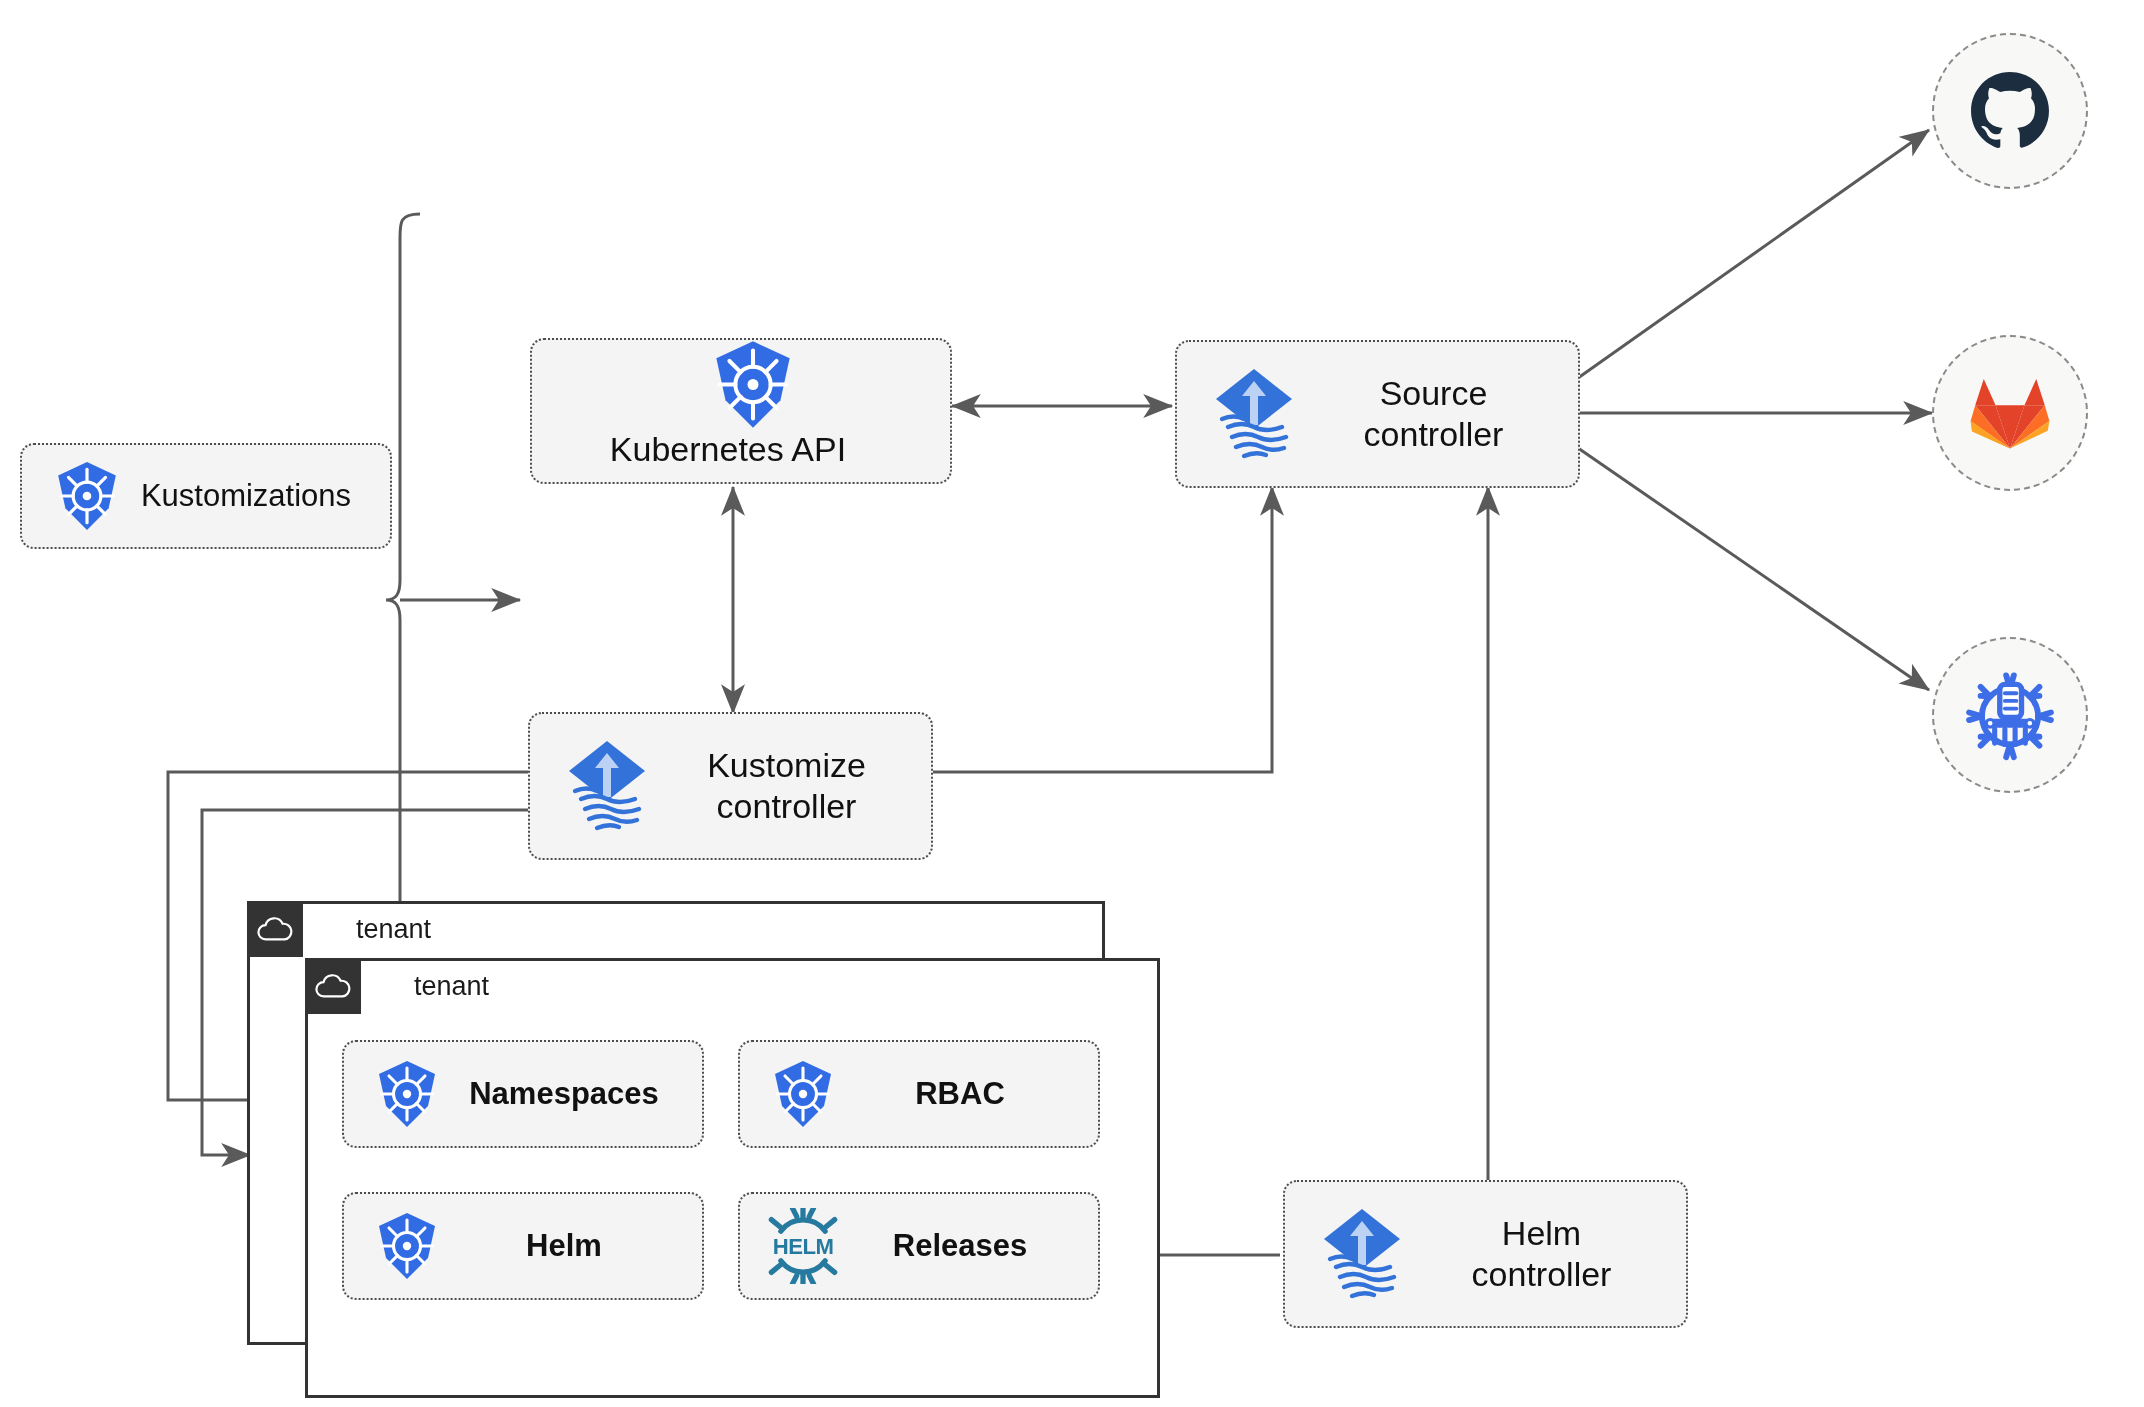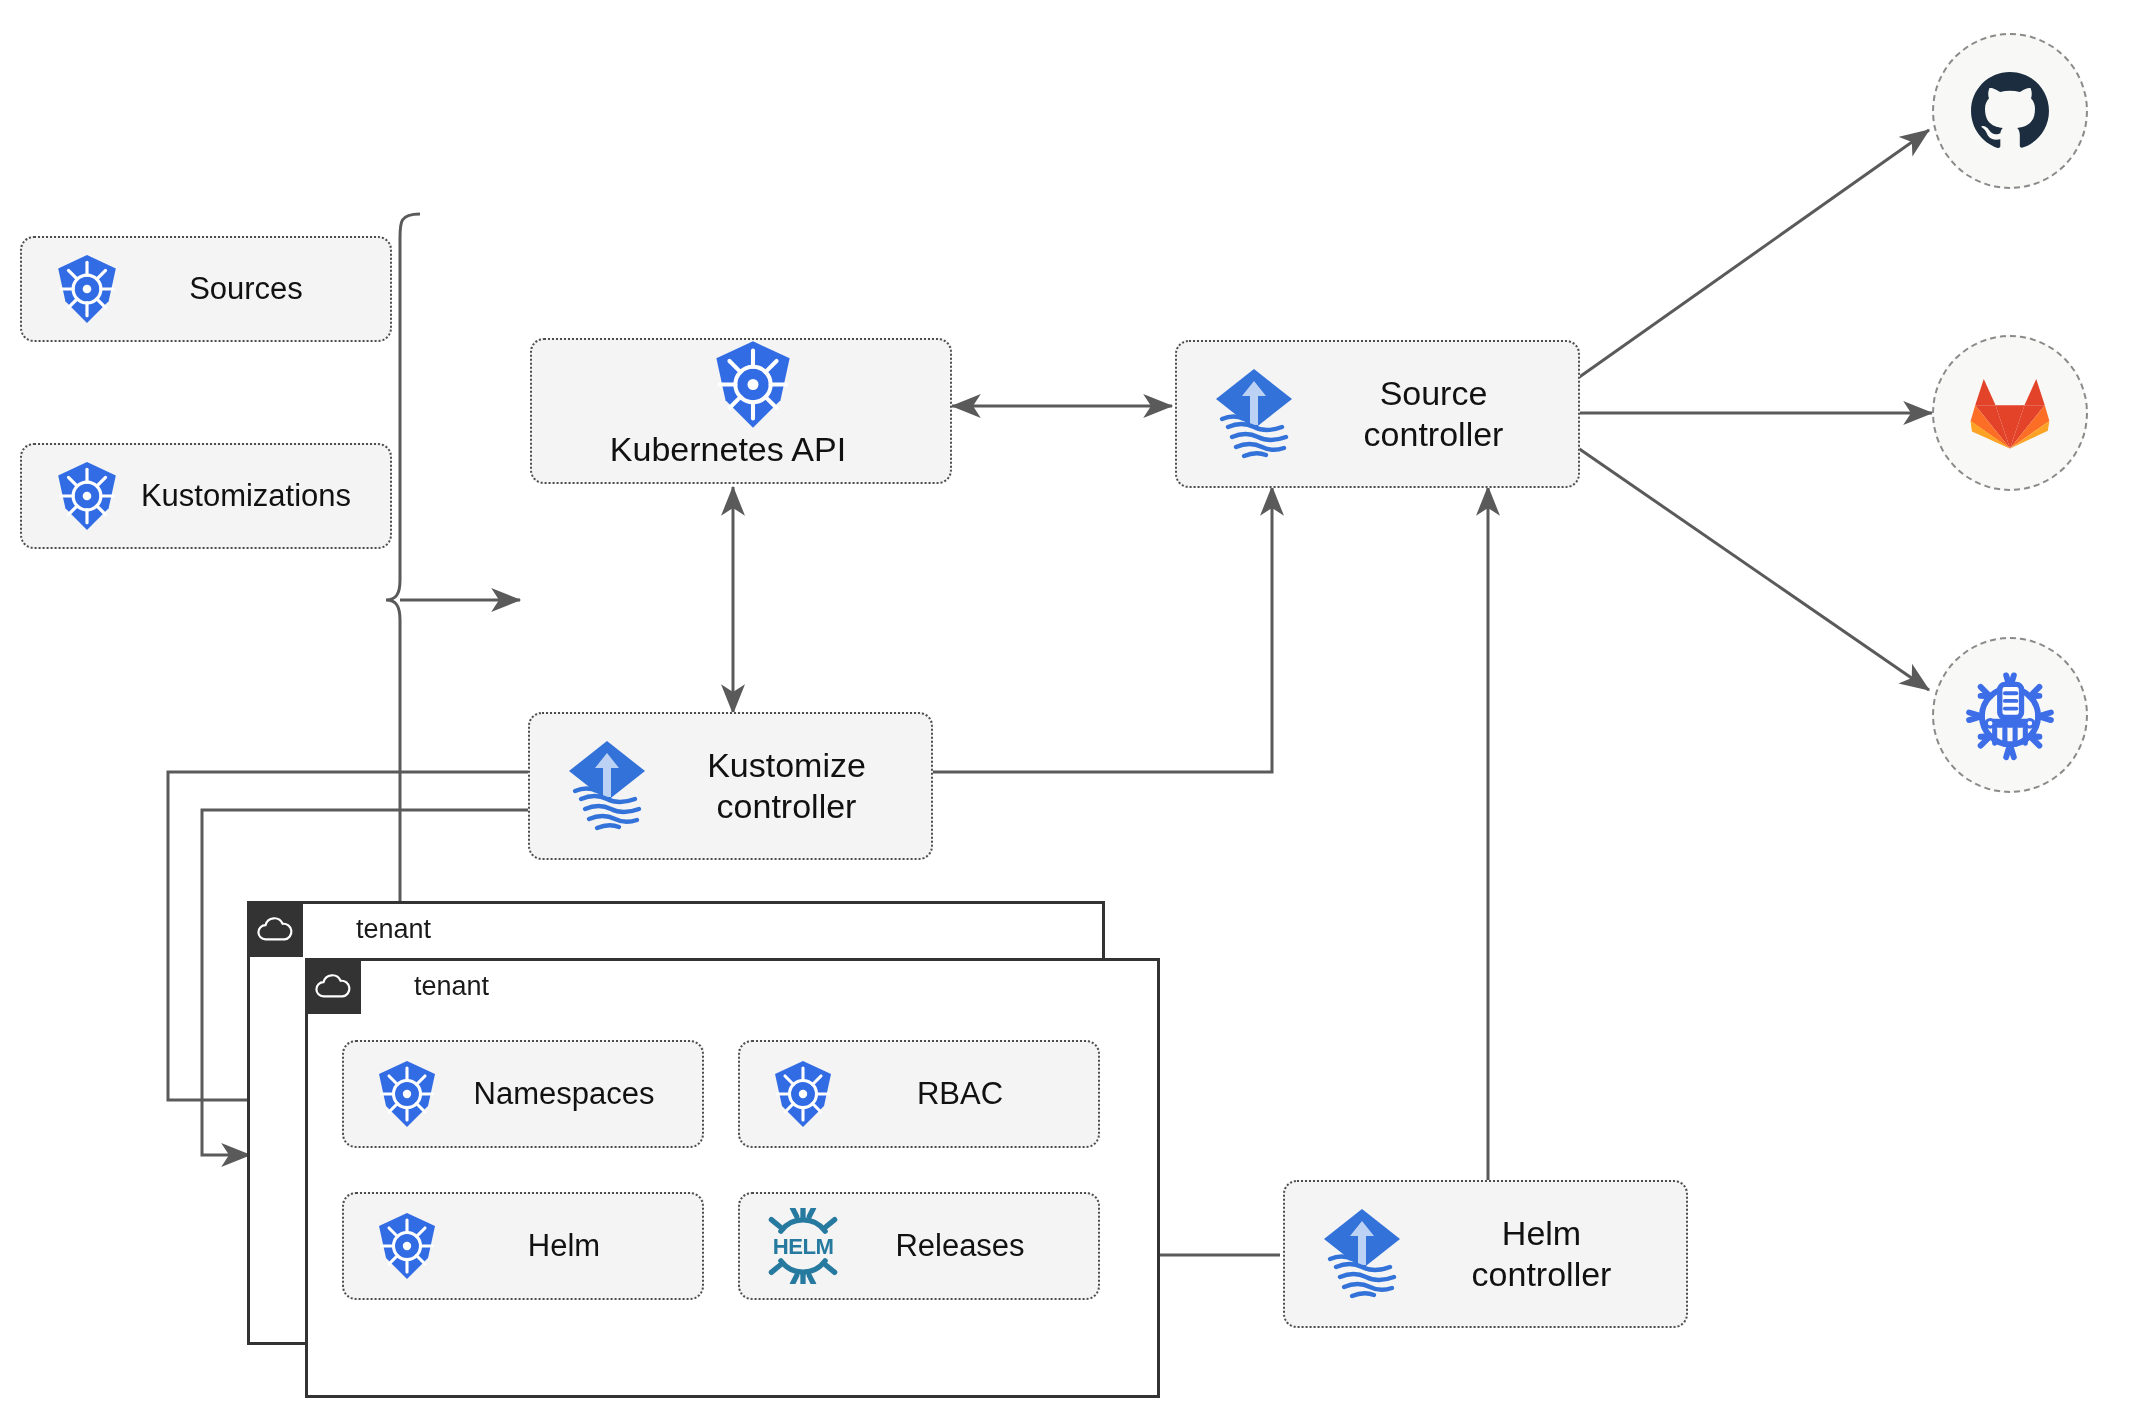--- a/index.html
+++ b/index.html
@@ -59,21 +59,21 @@
   .n-mid { height: 146px; font-size: 34px; }
   .n-mid .ic { width: 104px; margin-left: 24px; }
   .n-mid .lbl { font-size: 34px; padding-right: 26px; }
 
   .n-ctrl { height: 148px; font-size: 34px; }
   .n-ctrl .ic { width: 110px; margin-left: 22px; }
   .n-ctrl .lbl { font-size: 34px; padding-right: 20px; }
 
   .n-tile { height: 108px; font-size: 31px; }
   .n-tile .ic { width: 86px; margin-left: 20px; }
-  .n-tile .lbl { font-size: 31px; padding-right: 24px; }
+  .n-tile .lbl { font-size: 31px; padding-right: 24px; font-weight: bold; }
 
   
   .provider {
     position: absolute;
     box-sizing: border-box;
     width: 156px;
     height: 156px;
     border-radius: 50%;
     background: #f8f8f6;
     border: 2.5px dashed #8a8a8a;
@@ -160,40 +160,20 @@
       <polyline points="1488,1180 1488,487" marker-end="url(#ah)"></polyline>
 
       <line x1="1280" y1="1255" x2="1114" y2="1255" marker-end="url(#ah)"></line>
 
       <polyline points="528,772 168,772 168,1100 308,1100" marker-end="url(#ah)"></polyline>
 
       <polyline points="528,810 202,810 202,1155 250,1155" marker-end="url(#ah)"></polyline>
     </g>
   </svg>
 
-  <div class="node n-small" style="left:20px; top:236px; width:372px;">
-    <span class="ic">
-      <svg width="66" height="70" viewBox="0 0 64 68" xmlns="http://www.w3.org/2000/svg">
-        <path d="M32 1 L60 14 L53 46 L32 67 L11 46 L4 14 Z" fill="#326ce5"></path>
-        <g fill="none" stroke="#ffffff" stroke-width="3.1" stroke-linecap="round">
-          <circle cx="32" cy="34" r="13.5"></circle>
-          <path d="M32 20.5 L32 8"></path>
-            <path d="M32 47.5 L32 60"></path>
-          <path d="M18.5 34 L6.5 34"></path>
-            <path d="M45.5 34 L57.5 34"></path>
-          <path d="M22.5 24.5 L14 16"></path>
-            <path d="M41.5 43.5 L50 52"></path>
-          <path d="M41.5 24.5 L50 16"></path>
-            <path d="M22.5 43.5 L14 52"></path>
-        </g>
-        <circle cx="32" cy="34" r="4.2" fill="#ffffff"></circle>
-      </svg>
-    </span>
-    <span class="lbl">Sources</span>
-  </div>
 
   <div class="node n-small" style="left:20px; top:443px; width:372px;">
     <span class="ic">
       <svg width="66" height="70" viewBox="0 0 64 68" xmlns="http://www.w3.org/2000/svg">
         <path d="M32 1 L60 14 L53 46 L32 67 L11 46 L4 14 Z" fill="#326ce5"></path>
         <g fill="none" stroke="#ffffff" stroke-width="3.1" stroke-linecap="round">
           <circle cx="32" cy="34" r="13.5"></circle>
           <path d="M32 20.5 L32 8"></path>
             <path d="M32 47.5 L32 60"></path>
           <path d="M18.5 34 L6.5 34"></path>

